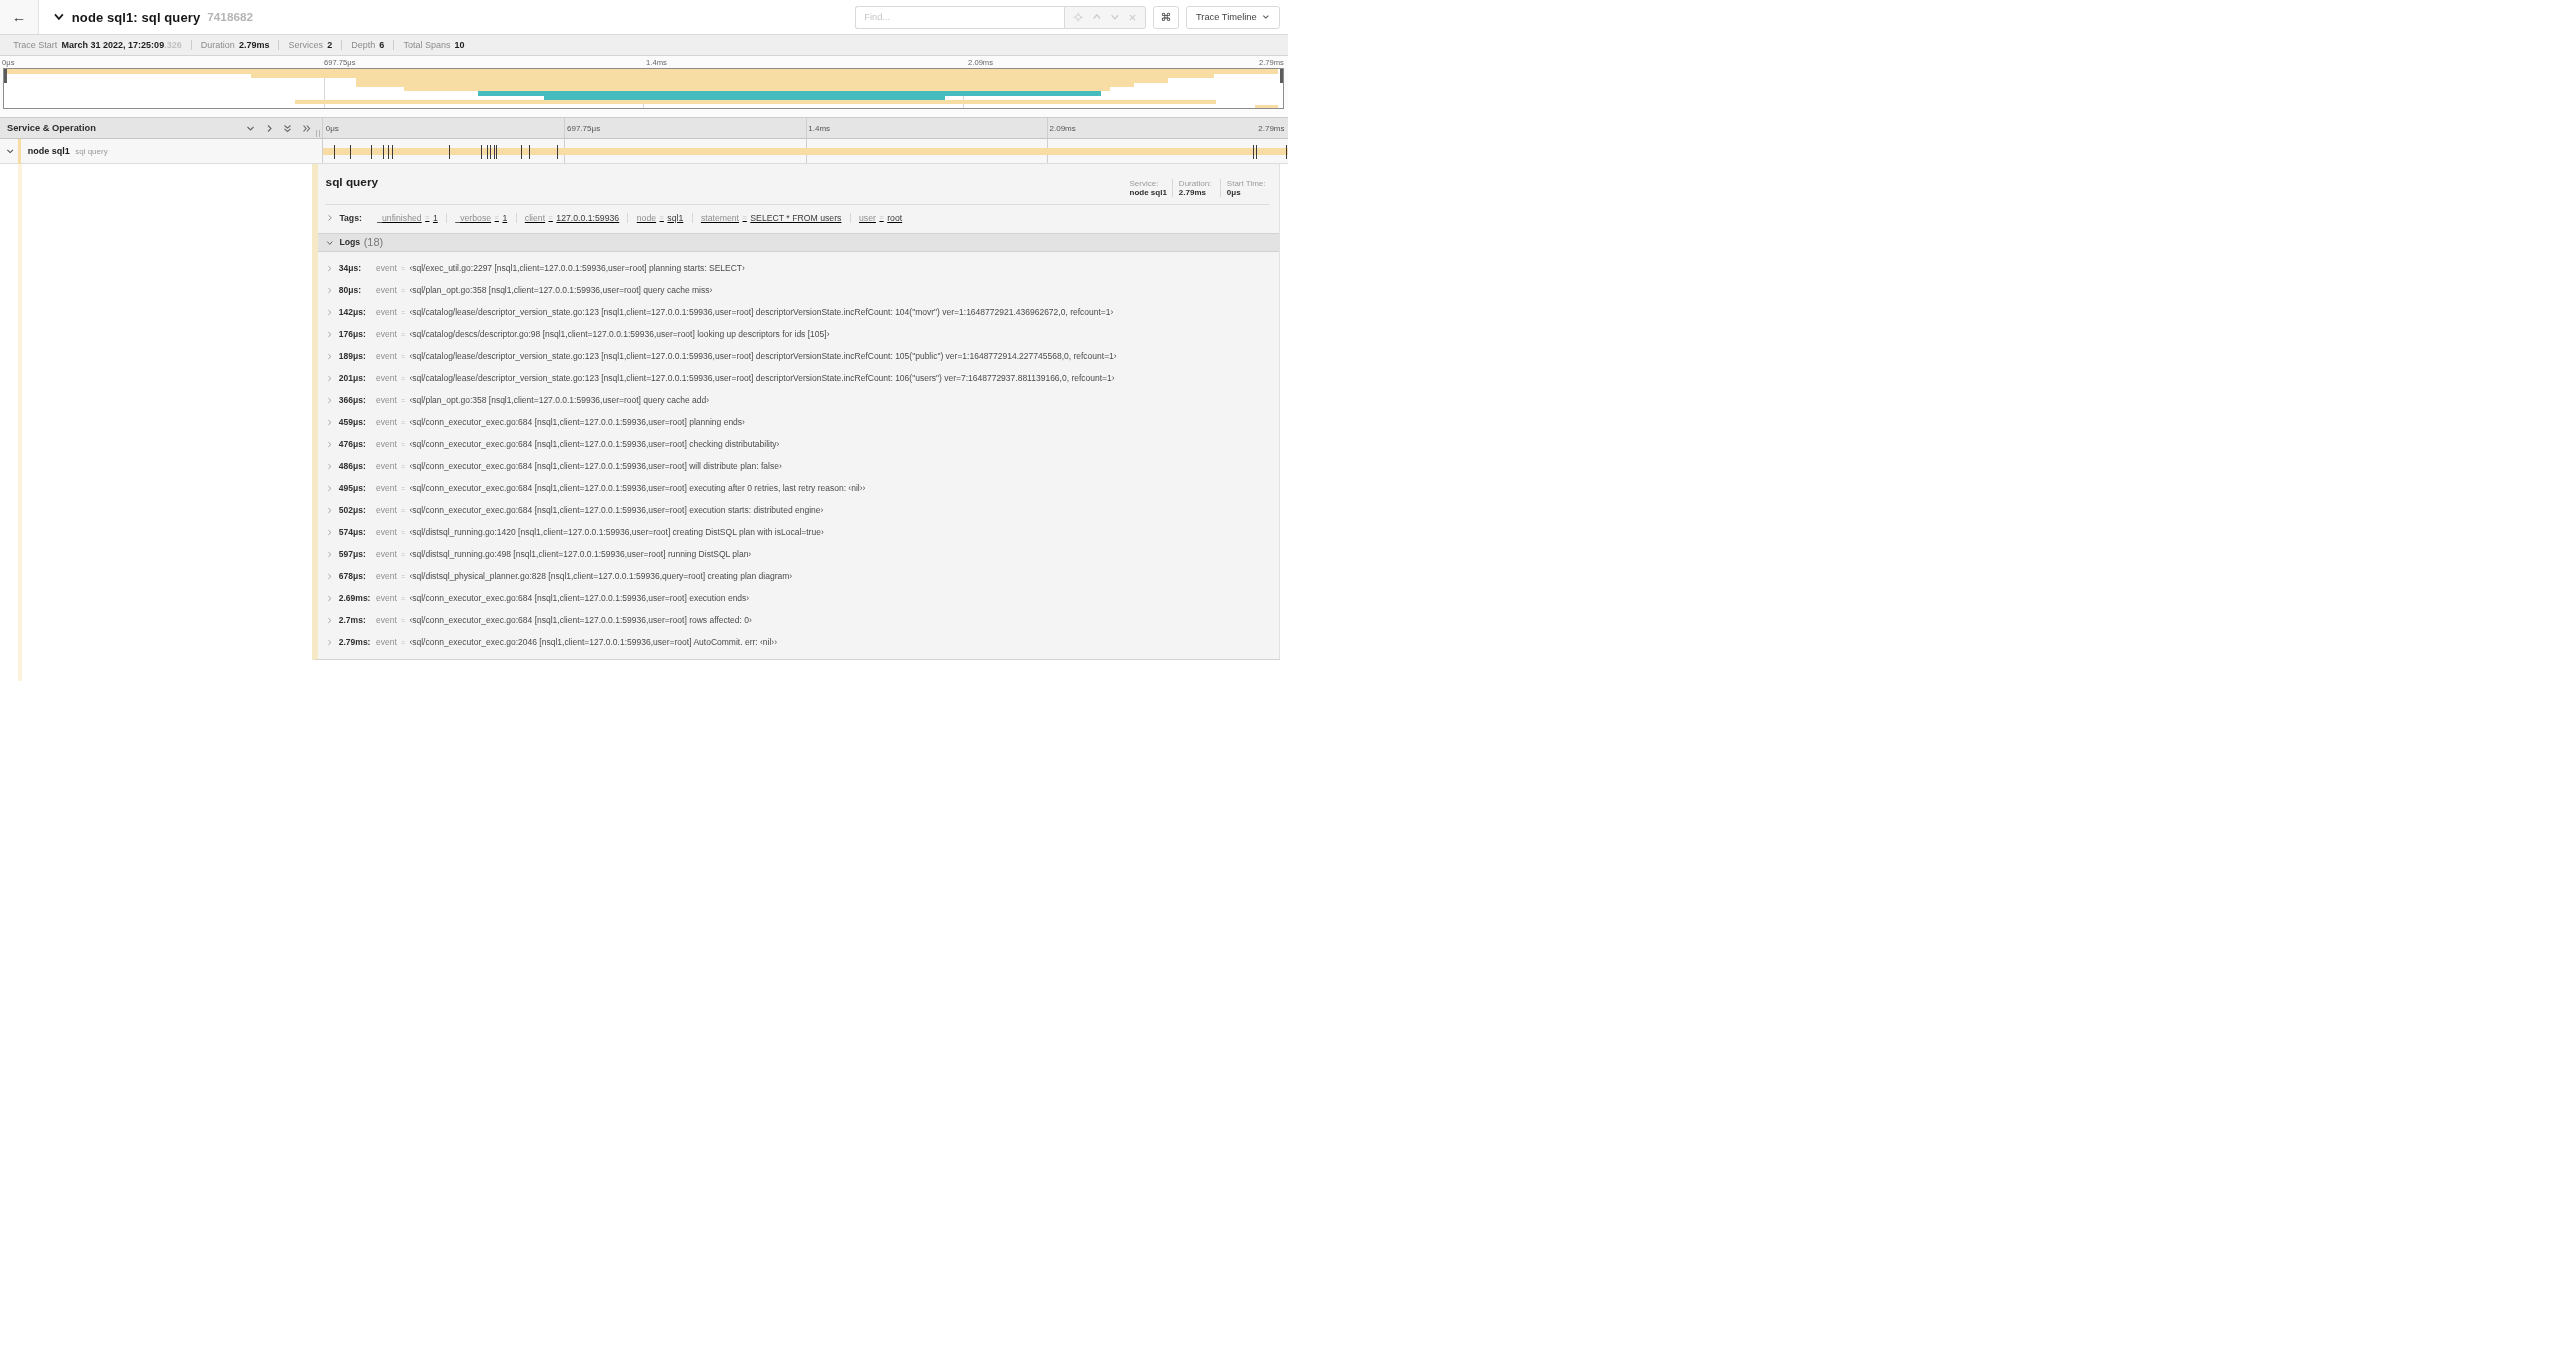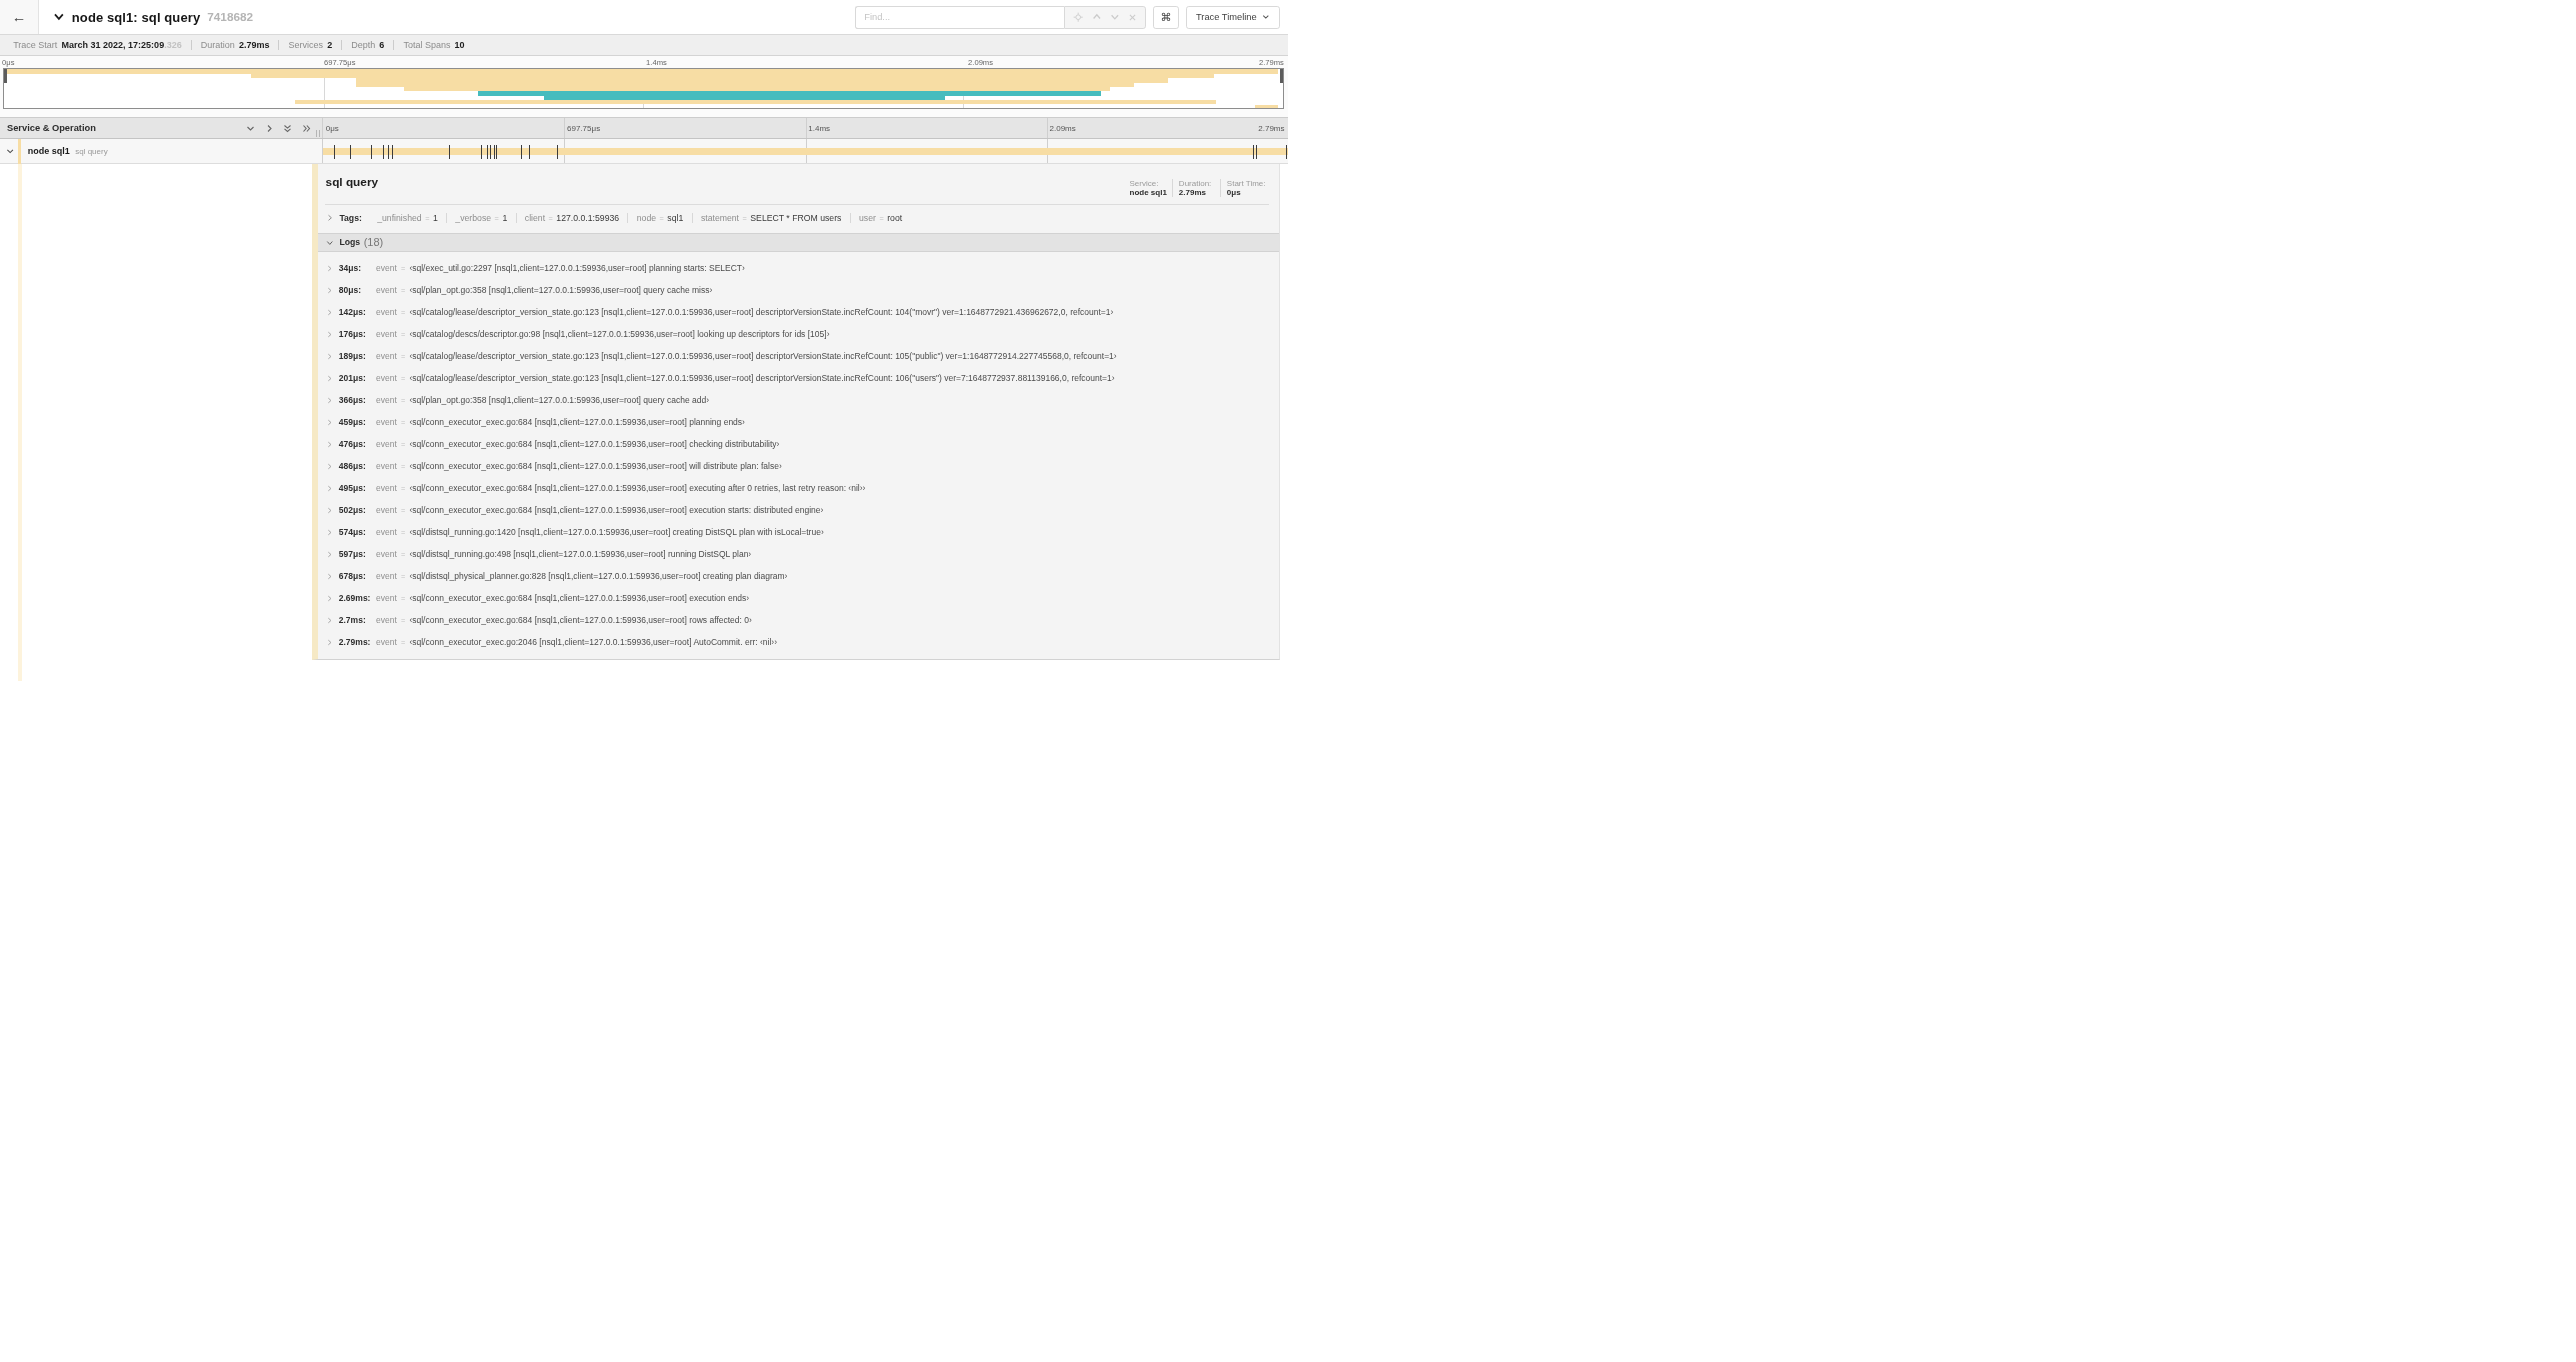--- a/index.html
+++ b/index.html
@@ -88,21 +88,21 @@
   .detail-meta { margin-left: auto; display: flex; align-items: baseline; font-size: 8px; }
   .dm-item { display: flex; align-items: baseline; padding: 0 5.5px; flex-direction: column; }
   .dm-item + .dm-item { border-left: 0.7px solid #d8d8d8; }
   .dm-item:last-child { padding-right: 0; }
   .dm-label { color: #9b9b9b; margin-right: 3.5px; }
   .dm-value { color: #2e2e2e; font-weight: bold; }
   .detail-hr { border: none; border-top: 0.7px solid #dcdcdc; margin: 1.4px 9.7px 0 7px; }
 
   .tags-row { display: flex; align-items: center; padding: 8.3px 0 7px 7.6px; font-size: 8.7px; cursor: pointer; }
   .tags-label { font-weight: bold; color: #2e2e2e; margin: 0 7px 0 6.2px; }
-  .tag-item { display: flex; align-items: center; padding: 0 8.3px; }
+  .tag-item { display: flex; align-items: flex-start; padding: 0 8.3px; text-decoration: underline; }
   .tag-item + .tag-item { border-left: 0.7px solid #d8d8d8; }
   .tag-key { color: #8d8d8d; }
   .tag-eq { color: #bdbdbd; font-size: 7.3px; margin: 0 3.5px; }
   .tag-value { color: #3a3a3a; }
 
   .logs-header { margin-top: 2.8px; height: 18.7px; background: #e3e3e3; border-top: 0.7px solid #d2d2d2;
                  border-bottom: 0.7px solid #d2d2d2; display: flex; align-items: center;
                  padding-left: 7.6px; cursor: pointer; }
   .logs-label { font-weight: bold; font-size: 8.7px; color: #2e2e2e; margin: 0 3.5px 0 6.2px; }
   .logs-count { font-size: 11px; color: #787878; }
@@ -514,21 +514,21 @@
             <span class="log-eq">=</span>
             <span class="log-value">‹sql/distsql_running.go:498 [nsql1,client=127.0.0.1:59936,user=root] running DistSQL plan›</span>
           </div>
           <div class="log-row">
             <svg width="7" height="7" viewBox="0 0 12 12">
               <polyline points="4,2 8.5,6 4,10" stroke="#9a9a9a" stroke-width="1.5" fill="none"></polyline>
             </svg>
             <span class="log-time">678μs:</span>
             <span class="log-key">event</span>
             <span class="log-eq">=</span>
-            <span class="log-value">‹sql/distsql_physical_planner.go:828 [nsql1,client=127.0.0.1:59936,user=root] creating plan diagram›</span>
+            <span class="log-value">‹sql/distsql_physical_planner.go:828 [nsql1,client=127.0.0.1:59936,query=root] creating plan diagram›</span>
           </div>
           <div class="log-row">
             <svg width="7" height="7" viewBox="0 0 12 12">
               <polyline points="4,2 8.5,6 4,10" stroke="#9a9a9a" stroke-width="1.5" fill="none"></polyline>
             </svg>
             <span class="log-time">2.69ms:</span>
             <span class="log-key">event</span>
             <span class="log-eq">=</span>
             <span class="log-value">‹sql/conn_executor_exec.go:684 [nsql1,client=127.0.0.1:59936,user=root] execution ends›</span>
           </div>

